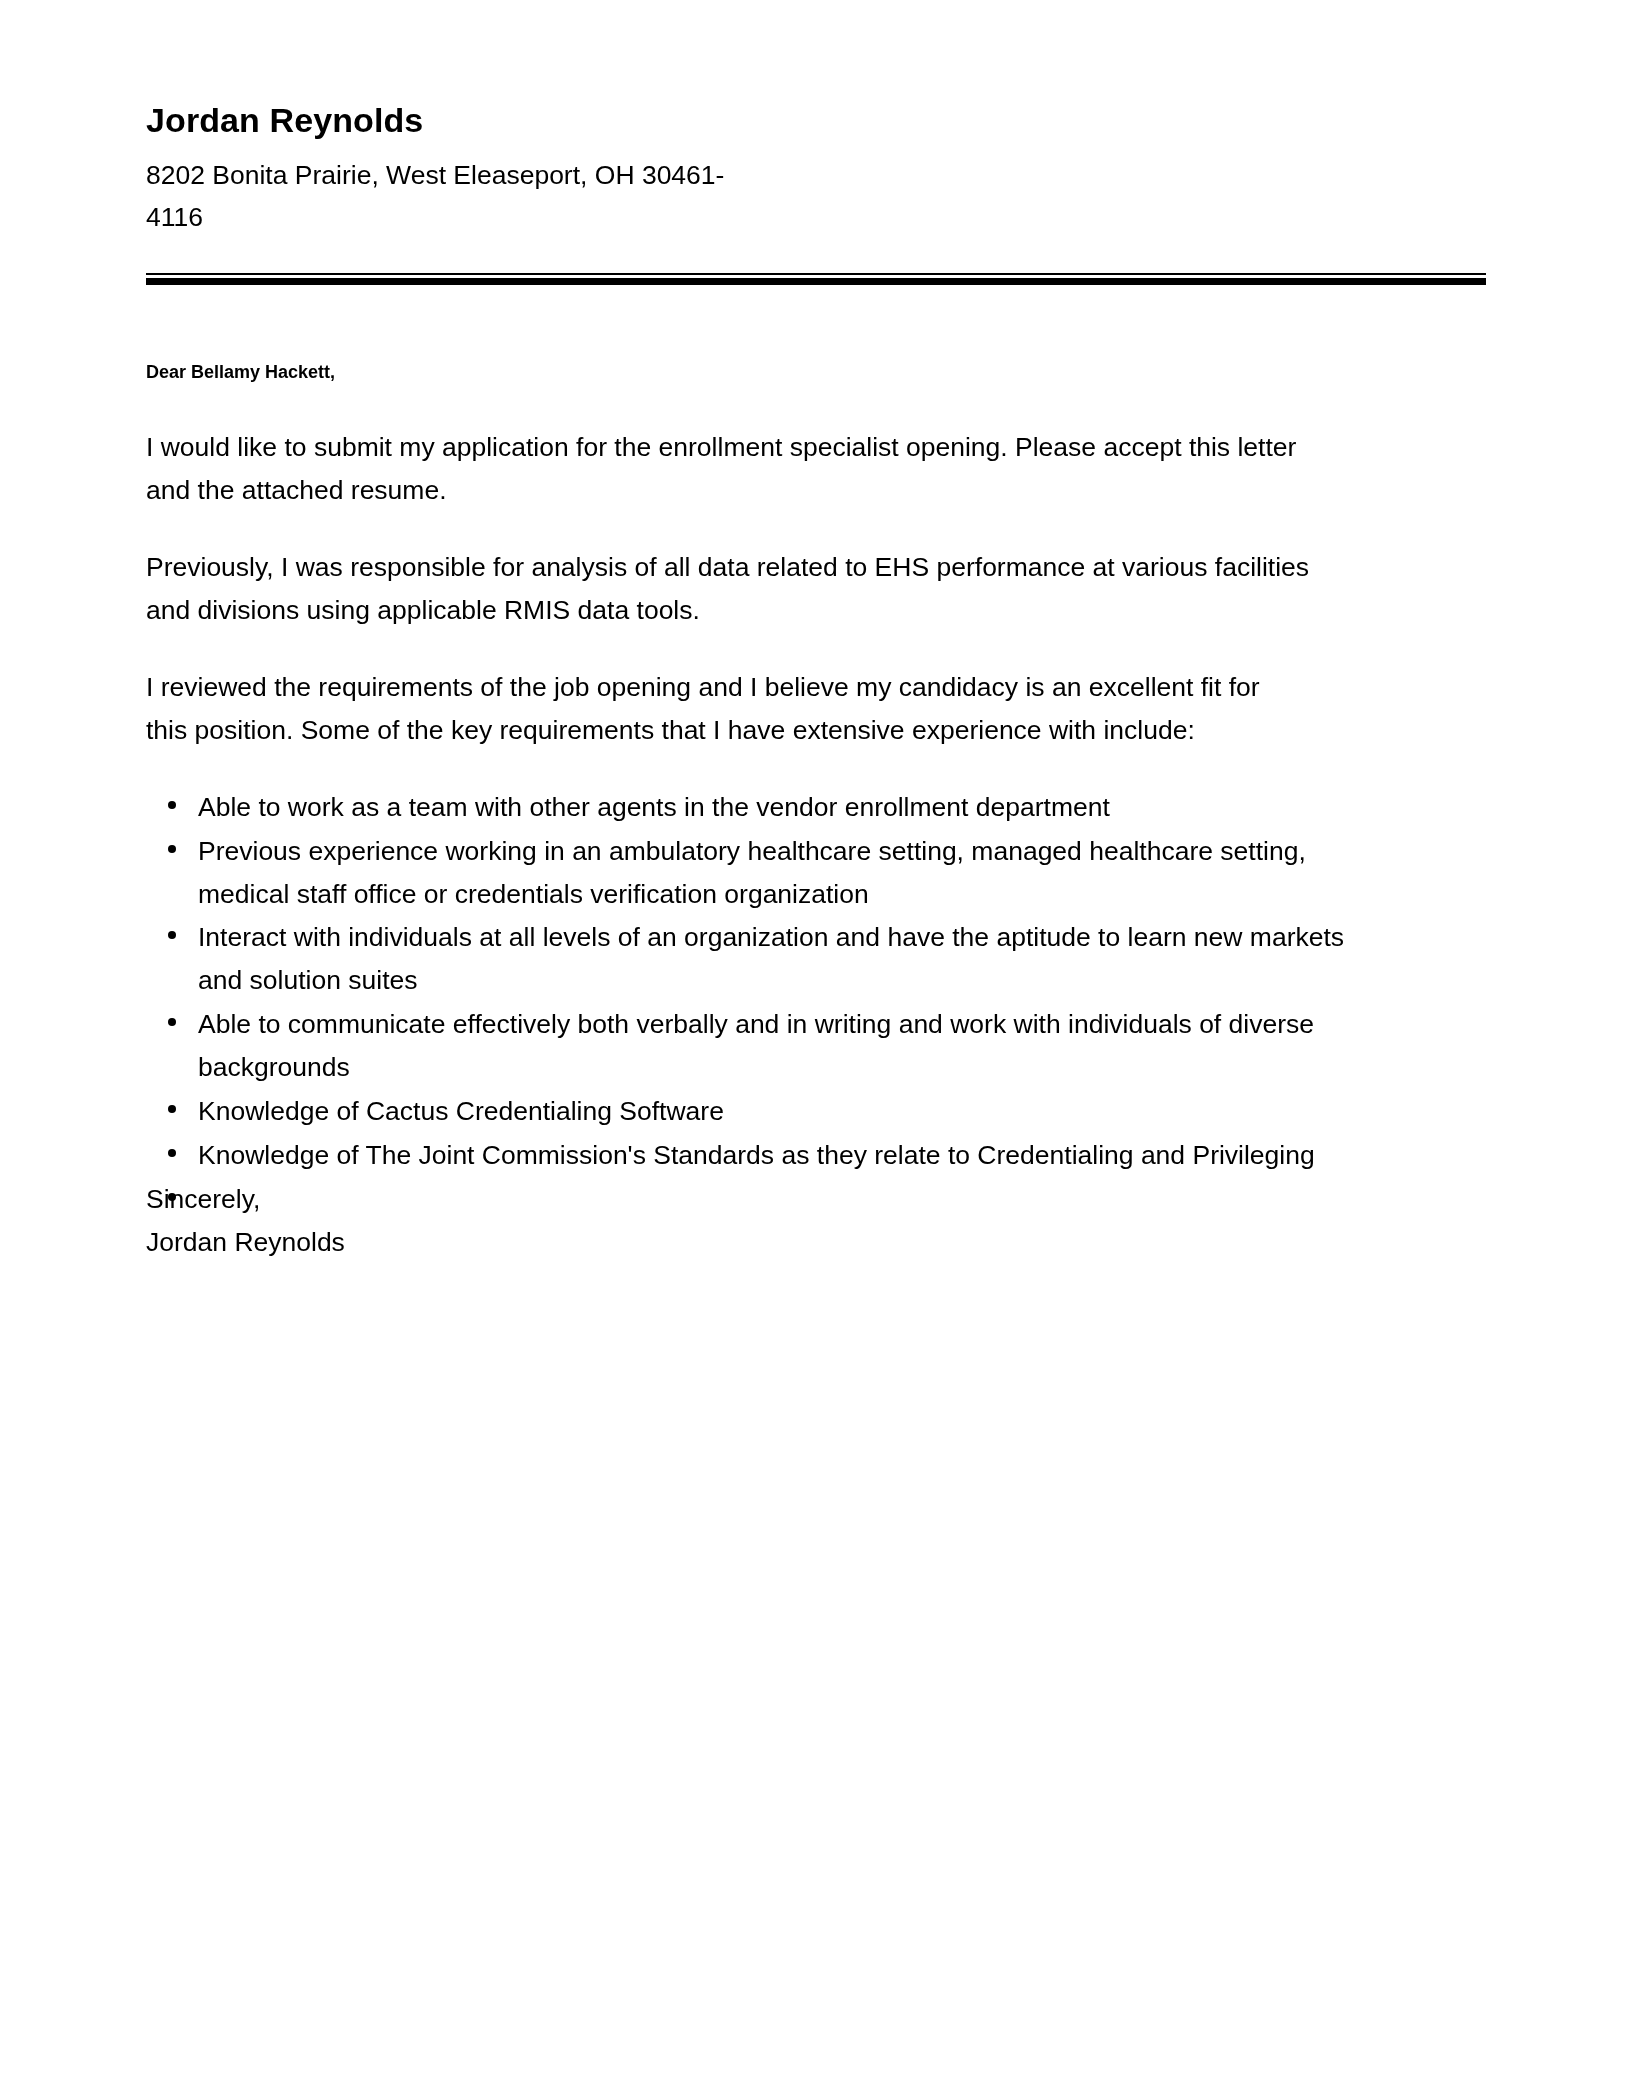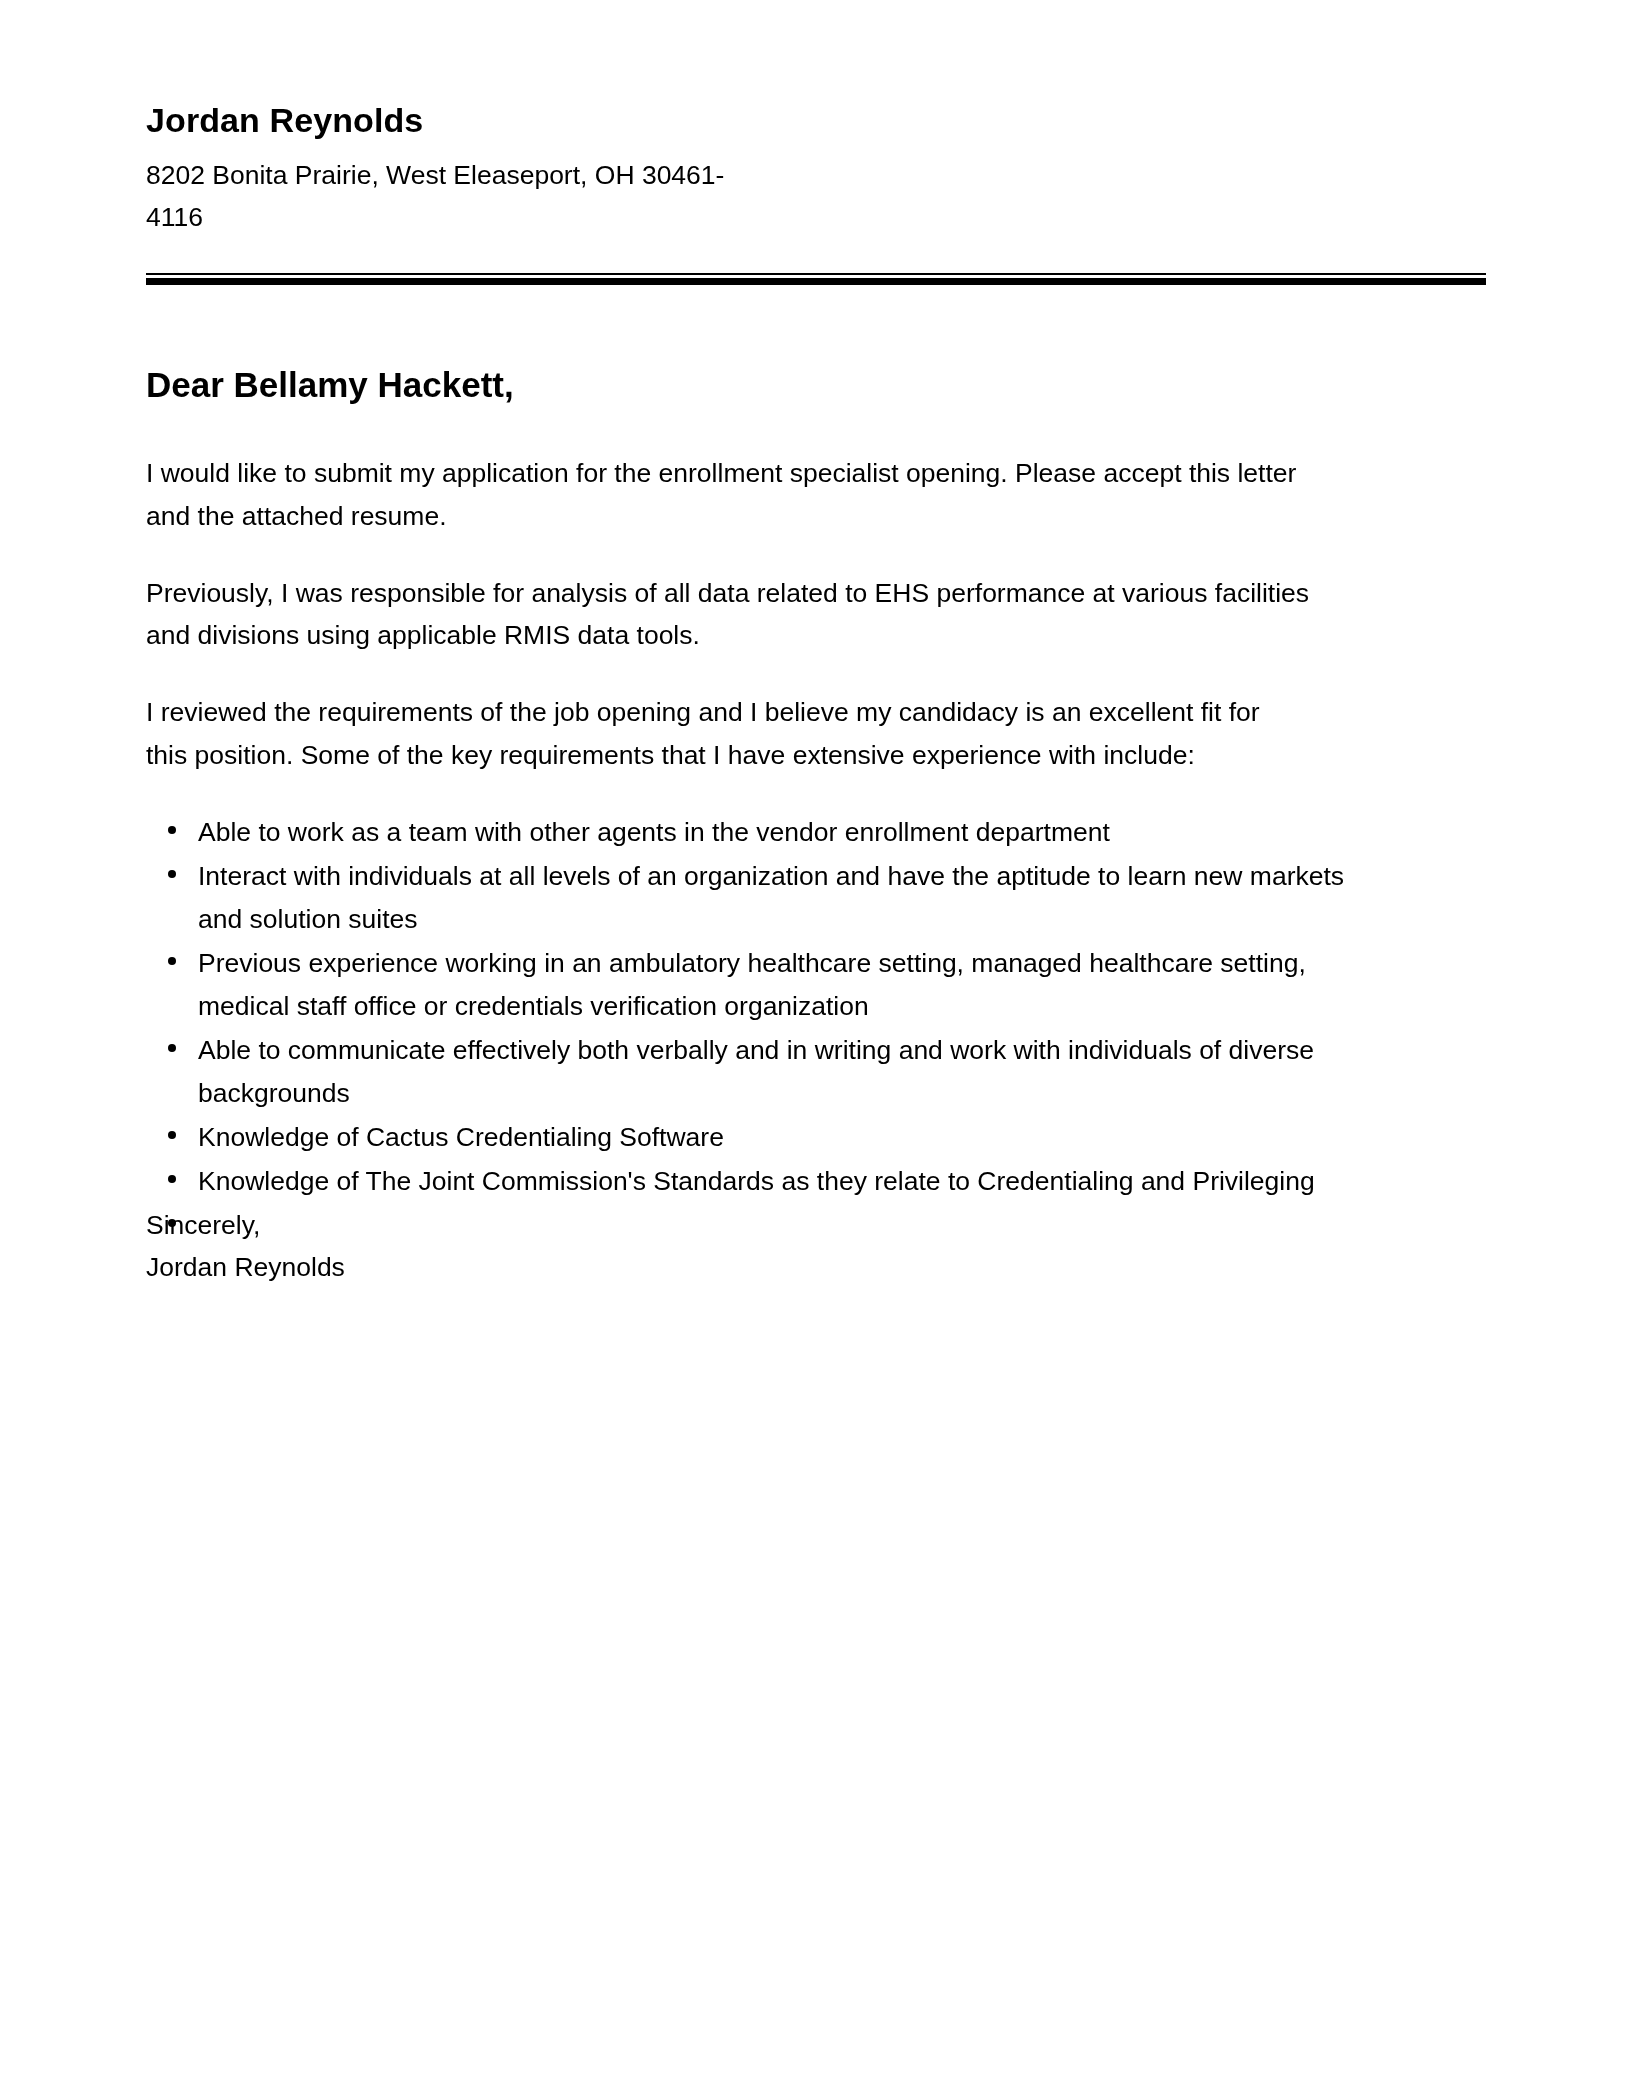--- a/index.html
+++ b/index.html
@@ -63,21 +63,21 @@
   .rule-thick {
     height: 7px;
     background: #000;
   }
 
   
   .letter-body {
     margin-top: 74px;
   }
   .salutation {
-    font-size: 35px;
+    font-size: 18px;
     font-weight: bold;
     line-height: 1.5;
     margin: 0 0 40px 0;
   }
   .para {
     font-size: 26.5px;
     line-height: 1.62;
     margin: 0 0 34px 0;
     width: 1190px;
   }
@@ -148,25 +148,25 @@
 
       <p class="para narrow-3">I reviewed the requirements of the job opening and I believe my candidacy is an excellent fit for this position. Some of the key requirements that I have extensive experience with include:</p>
 
       <ul class="req-list">
         <li>
           <span class="bullet-dot"></span>
           <span>Able to work as a team with other agents in the vendor enrollment department</span>
         </li>
         <li>
           <span class="bullet-dot"></span>
-          <span>Interact with individuals at all levels of an organization and have the aptitude to learn new markets and solution suites</span>
+          <span>Previous experience working in an ambulatory healthcare setting, managed healthcare setting, medical staff office or credentials verification organization</span>
         </li>
         <li>
           <span class="bullet-dot"></span>
-          <span>Previous experience working in an ambulatory healthcare setting, managed healthcare setting, medical staff office or credentials verification organization</span>
+          <span>Interact with individuals at all levels of an organization and have the aptitude to learn new markets and solution suites</span>
         </li>
         <li>
           <span class="bullet-dot"></span>
           <span>Able to communicate effectively both verbally and in writing and work with individuals of diverse backgrounds</span>
         </li>
         <li>
           <span class="bullet-dot"></span>
           <span>Knowledge of Cactus Credentialing Software</span>
         </li>
         <li>

